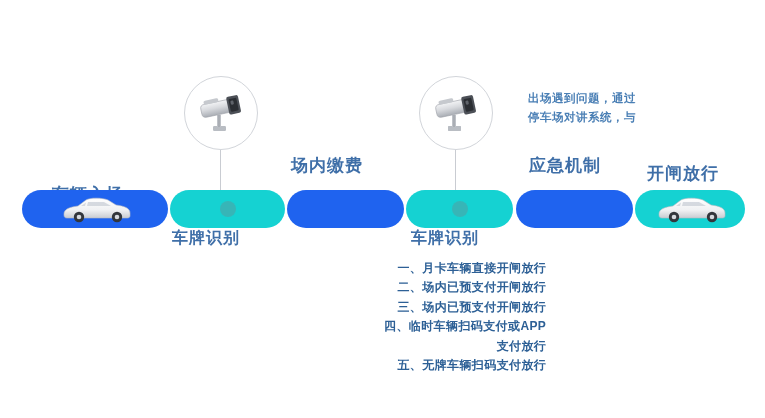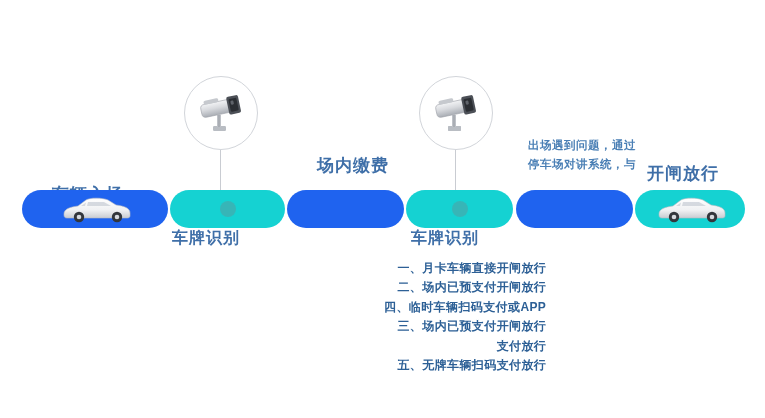--- a/index.html
+++ b/index.html
@@ -94,21 +94,20 @@
 
   
   .note {
     position: absolute;
     font-size: 11.5px;
     font-weight: 700;
     color: #4a7fb5;
     line-height: 1.65;
     letter-spacing: 0.5px;
     white-space: nowrap;
-    margin-top: 47px;
   }
 
   
   .detail {
     position: absolute;
   }
   .d-head {
     font-size: 12.5px;
     font-weight: 700;
     color: #1b4f8c;
@@ -182,21 +181,22 @@
         <rect x="6" y="8" width="30" height="13" rx="4" fill="url(#camBody)" stroke="#9da1a8" stroke-width="0.6"></rect>
         <rect x="33" y="5.5" width="12" height="18" rx="2" fill="#4c5057"></rect>
         <rect x="35" y="8" width="8" height="13" rx="1.3" fill="#2b2e33"></rect>
         <rect x="36.5" y="10" width="3" height="4" rx="1" fill="#6d7178" opacity="0.8"></rect>
         <rect x="10" y="4.5" width="15" height="4" rx="1.8" fill="#c6c9ce"></rect>
       </g>
     </svg>
   </div>
 
   <div class="top-label" style="left:52px; top:154px;margin-top:29px;">车辆入场</div>
-  <div class="top-label" style="left:291px; top:154px;margin-left:26px;">场内缴费</div>
+  <div class="top-label" style="left:291px; top:154px;">场内缴费</div>
+  <div class="top-label" style="left:529px; top:154px;">应急机制</div>
   <div class="top-label" style="left:647px; top:154px;margin-top:8px;">开闸放行</div>
 
   <div class="seg blue" style="left:22px; width:146px;">
     <svg class="car" viewBox="0 0 74 30" style="left:38px;">
       <defs>
         <linearGradient id="carBody" x1="0" y1="0" x2="0" y2="1">
           <stop offset="0%" stop-color="#ffffff"></stop>
           <stop offset="60%" stop-color="#f0f1f3"></stop>
           <stop offset="100%" stop-color="#c9ccd2"></stop>
         </linearGradient>
@@ -244,19 +244,19 @@
 
   <div class="note" style="left:528px; top:89px;">
     <div>出场遇到问题，通过</div>
     <div>停车场对讲系统，与</div>
   </div>
 
 
   <div class="detail" style="left:384px; top:259px;text-align:right;">
     <div class="r-item">一、月卡车辆直接开闸放行</div>
     <div class="r-item">二、场内已预支付开闸放行</div>
+    <div class="r-item">三、场内已预支付开闸放行</div>
     <div class="r-item">四、临时车辆扫码支付或APP</div>
-    <div class="r-item">三、场内已预支付开闸放行</div>
     <div class="r-item">支付放行</div>
     <div class="r-item">五、无牌车辆扫码支付放行</div>
   </div>
 
 </div>
 
 </body></html>

